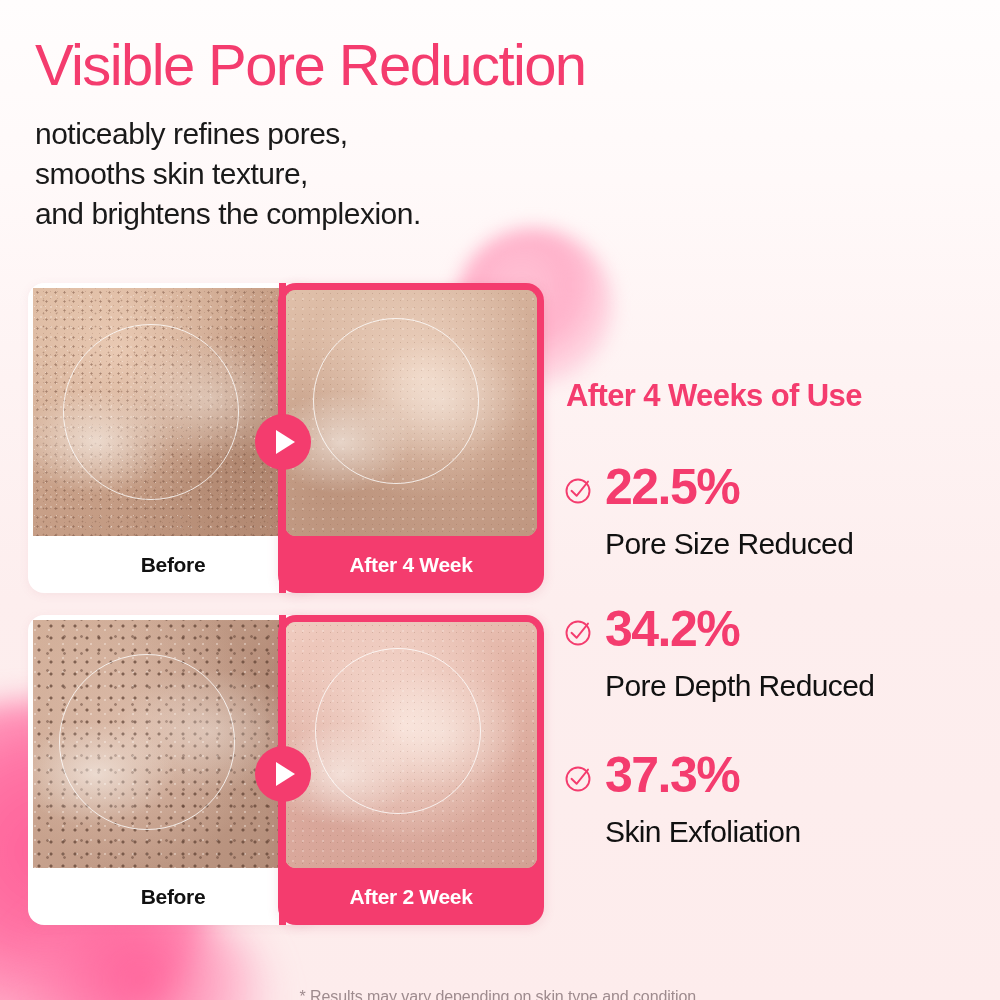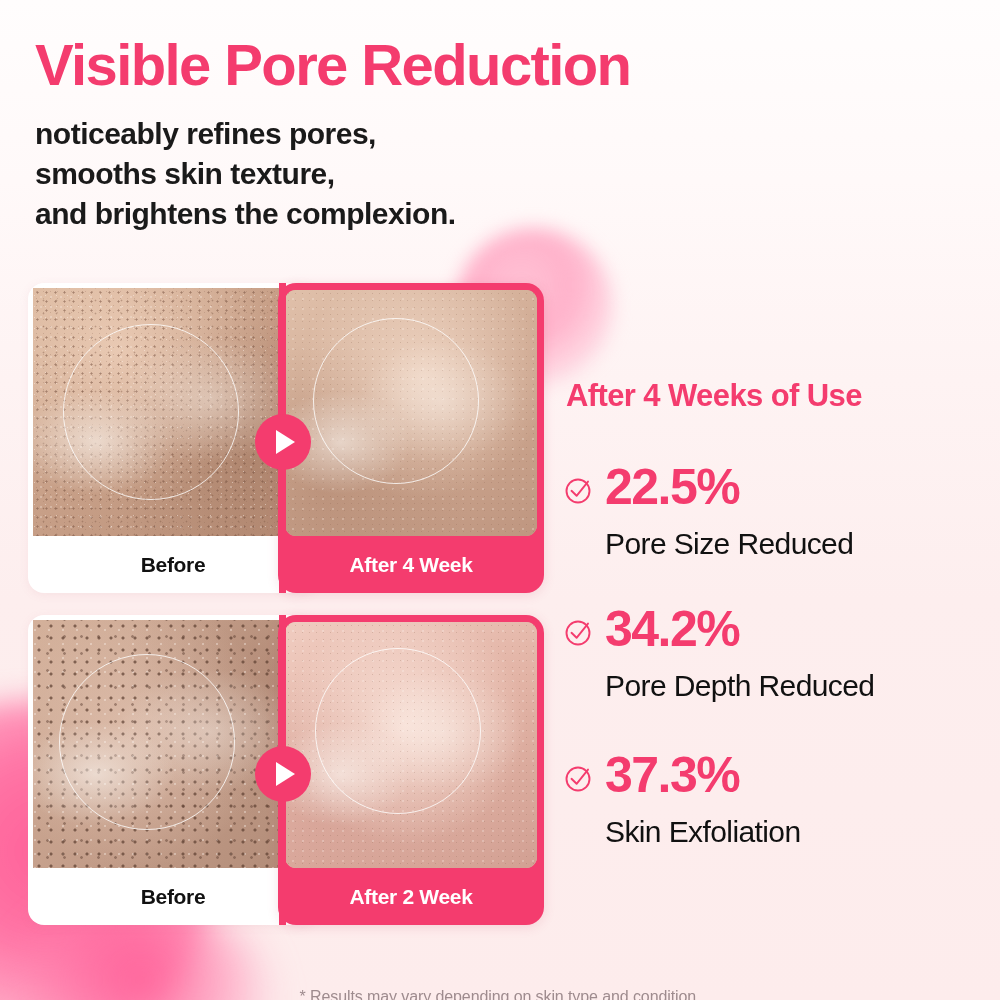--- a/index.html
+++ b/index.html
@@ -63,32 +63,32 @@
         rgba(255,214,228,0) 100%);
     filter:blur(18px);
     pointer-events:none;
   }
 
   
   .headline {
     position:absolute;
     left:35px; top:36px;
     font-size:58px;
-    font-weight:bold;
+    font-weight:normal;
     letter-spacing:-1.6px;
     color:#F43C6E;
     line-height:1;
     white-space:nowrap;
     text-align:right;
   }
   .subcopy {
     position:absolute;
     left:35px; top:114px;
     font-size:30px;
-    font-weight:700;
+    font-weight:400;
     color:#1A1A1A;
     line-height:1.33;
     letter-spacing:-0.5px;
   }
 
   
   .card {
     position:absolute;
     width:492px; height:310px;
   }

